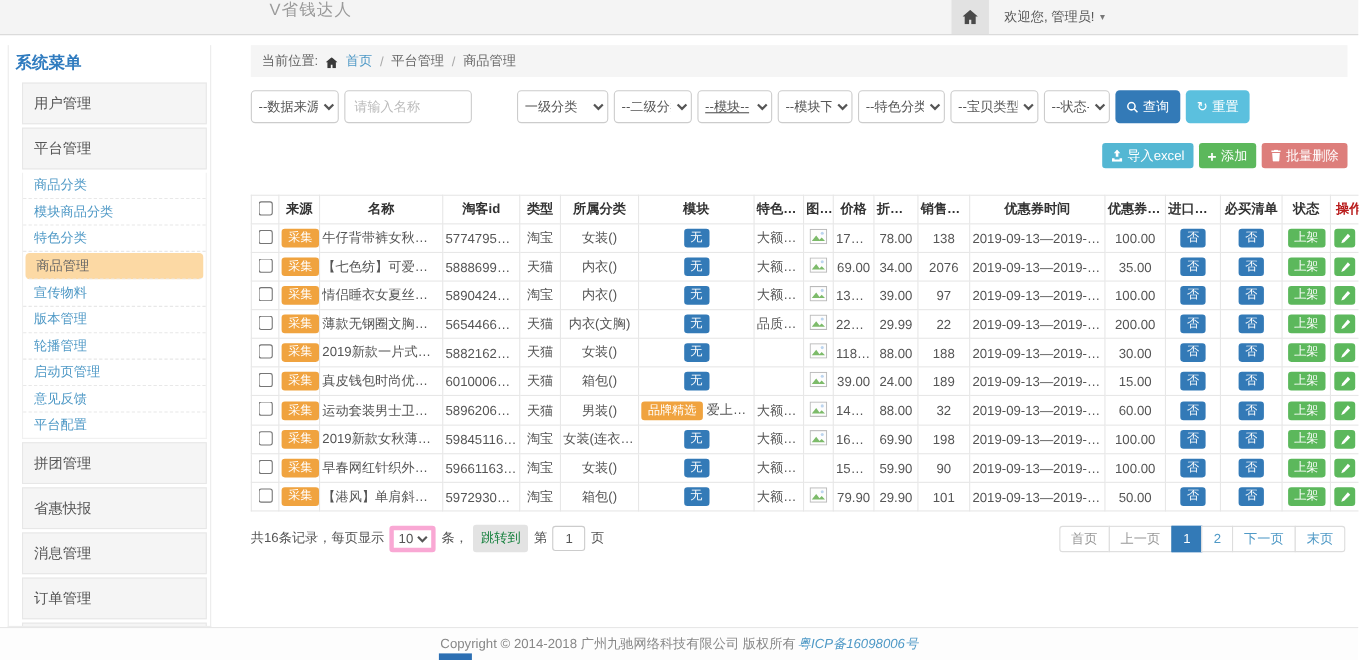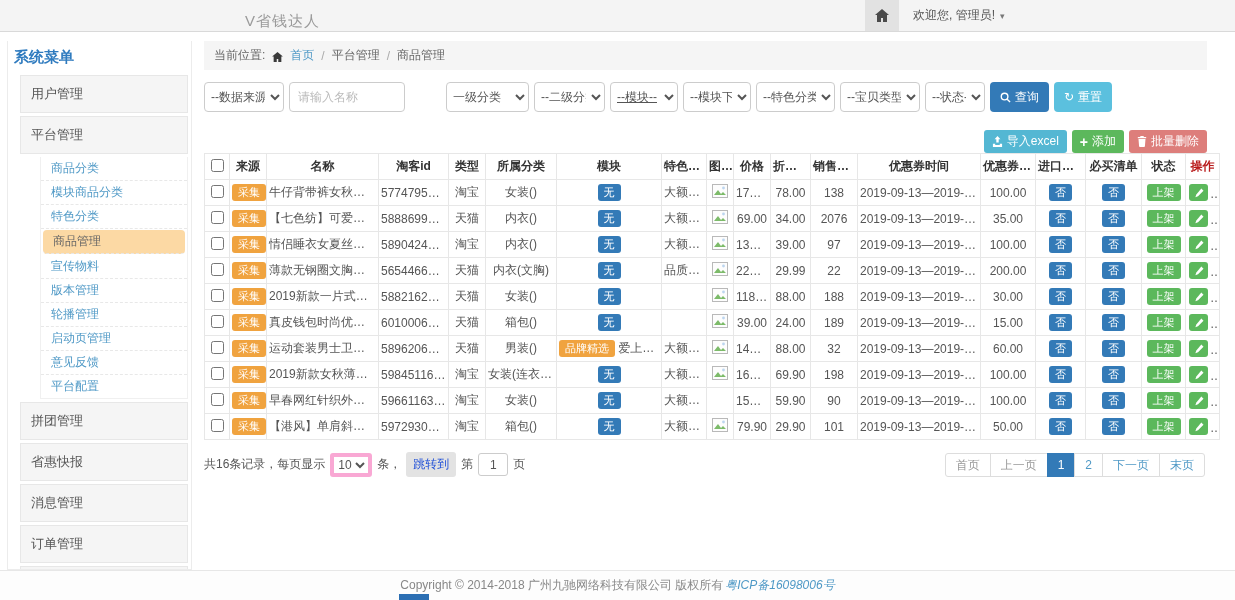--- a/index.html
+++ b/index.html
@@ -2,34 +2,34 @@
 <html><head>
 <meta charset="utf-8">
 <style>
   * { box-sizing: border-box; margin: 0; padding: 0; }
   html,body { width:1235px; height:600px; overflow:hidden; }
   body {
     font-family:"Liberation Sans","DejaVu Sans",sans-serif;
     font-size:12px; color:#555; background:#fff; position:relative;
   }
   
-  .topbar { height:32px; background:#f4f4f4; border-bottom:1px solid #d9d9d9; display:flex; align-items:flex-end; }
+  .topbar { height:32px; background:#f4f4f4; border-bottom:1px solid #d9d9d9; display:flex; align-items:flex-start; }
   .topbar-title { margin-left:245px; font-size:15px; color:#9a9a9a; letter-spacing:1px; }
   .topbar-right { margin-left:auto; width:370px; display:flex; align-items:center; height:100%; }
   .home-box { width:34px; height:100%; background:#e2e2e2; display:flex; align-items:center; justify-content:center; cursor:pointer; }
   .welcome { padding-left:14px; color:#555; cursor:pointer; display:flex; align-items:center; gap:5px; }
   .welcome .caret { font-size:9px; color:#777; }
   
-  .content { display:flex; padding:9px 28px 0 7px; gap:12px; align-items:flex-start; }
+  .content { display:flex; padding:9px 10px 0 7px; gap:36px; align-items:flex-start; }
   
   .sidebar { width:185px; height:529px; overflow:hidden; background:#fff; border:1px solid #ececec; border-top:none; }
   .side-title { color:#2f7bbf; font-weight:bold; font-size:15px; padding:7px 6px 8px 6px; }
   .side-inner { padding-left:12px; padding-right:3px; }
   .side-group { background:#f5f5f5; border:1px solid #e7e7e7; padding:9px 10px; margin-bottom:3px; color:#555; font-size:13px; cursor:pointer; }
-  .side-sub { list-style:none; border:1px solid #f0f0f0; border-top:none; margin-bottom:3px;margin-left:20px; }
+  .side-sub { list-style:none; border:1px solid #f0f0f0; border-top:none; margin-bottom:3px; }
   .side-sub li { padding:5px 4px 5px 10px; border-bottom:1px dashed #e8e8e8; color:#4f99c6; cursor:pointer; line-height:13px; }
   .side-sub li:last-child { border-bottom:none; }
   .side-sub li.active { background:#fcd9a4; border-radius:4px; color:#666; margin:1px 2px; }
   
   .main { flex:1; min-width:0; }
   .breadcrumb { background:#f5f5f5; padding:6px 10px; color:#666; display:flex; align-items:center; gap:7px; margin-bottom:12px; }
   .breadcrumb .link { color:#4f99c6; cursor:pointer; }
   .breadcrumb .sep { color:#aaa; }
   .crumb-home svg { vertical-align:-2px; }
   
@@ -37,21 +37,21 @@
   .filters select { height:30px; border:1px solid #ccc; border-radius:4px; background:#fff; color:#555; font-size:12px; padding:0 2px; }
   .f-source { width:80px; }
   .f-name { height:30px; width:116px; border:1px solid #ccc; border-radius:4px; padding:0 8px; font-size:12px; color:#555; margin-right:36px; }
   .f-name::placeholder { color:#bbb; }
   .f-l1 { width:83px; } .f-l2 { width:71px; } .f-mod { width:68px;text-decoration:underline; } .f-msub { width:68px; }
   .f-spec { width:79px; } .f-type { width:80px; } .f-status { width:60px; }
   .btn { border:none; border-radius:4px; color:#fff; font-size:12px; display:inline-flex; align-items:center; gap:4px; cursor:pointer; font-family:inherit; }
   .btn-query { background:#337ab7; height:30px; padding:0 10px; }
   .btn-reset { background:#5bc0de; height:30px; padding:0 10px; }
   
-  .action-row { display:flex; justify-content:flex-end; gap:5px; margin-bottom:0; }
+  .action-row { display:flex; justify-content:flex-end; gap:5px; margin-bottom:24px; }
   .action-row .btn { height:23px; padding:0 8px; border-radius:3px; }
   .btn-import { background:#54b7d3; }
   .btn-add { background:#5cb85c; }
   .btn-del { background:#dd7e7b; }
   .plus-glyph { font-size:14px; font-weight:bold; line-height:1; }
   
   table { width:100%; border-collapse:collapse; table-layout:fixed; background:#fff; }
   th,td { border:1px solid #e7e7e7; text-align:center; padding:4px 2px; height:26px; overflow:hidden; white-space:nowrap; text-overflow:ellipsis; font-size:12px; }
   th { color:#333; font-weight:bold; }
   th.op-col { color:#b91c1c; }
@@ -62,21 +62,21 @@
   .badge-green { background:#5cb85c; cursor:pointer; }
   .thumb { display:inline-block; }
   .thumb.hide { visibility:hidden; }
   .op-btn { display:inline-flex; width:19px; height:17px; border:none; border-radius:3px; align-items:center; justify-content:center; padding:0; margin:0 1px; cursor:pointer; }
   .op-edit { background:#5cb85c; }
   .op-del { background:#d9534f; }
   
   .page-row { display:flex; justify-content:space-between; align-items:center; margin-top:12px; padding-right:2px; }
   .page-left { display:flex; align-items:center; gap:5px; color:#555; }
   .pp-select { height:24px; border:4px solid #f9a8d4; border-radius:3px; font-size:12px; background:#fff; color:#555; }
-  .jump-btn { background:#e3e3e3; color:#1d4ed8; border:none; border-radius:3px; padding:4px 7px; font-size:12px; cursor:pointer; font-family:Liberation Serif, serif; }
+  .jump-btn { background:#e3e3e3; color:#15803d; border:none; border-radius:3px; padding:4px 7px; font-size:12px; cursor:pointer; font-family:Liberation Serif, serif; }
   .jump-input { width:30px; height:23px; border:1px solid #ccc; border-radius:3px; text-align:center; font-size:12px; color:#555; }
   .pager { display:flex; }
   .pg { border:1px solid #ddd; background:#fff; color:#4f99c6; padding:5px 10px; margin-left:-1px; cursor:pointer; line-height:1; }
   .pg:first-child { margin-left:0; border-radius:3px 0 0 3px; }
   .pg:last-child { border-radius:0 3px 3px 0; }
   .pg.muted { color:#999; }
   .pg.active { background:#337ab7; border-color:#337ab7; color:#fff; }
   
   .footer { position:absolute; left:0; bottom:0; width:1235px; height:30px; background:#fdfdfd; border-top:1px solid #e7e7e7; display:flex; align-items:center; justify-content:center; gap:2px; color:#888; }
   .footer .link { color:#4f99c6; cursor:pointer;font-style:italic; }

